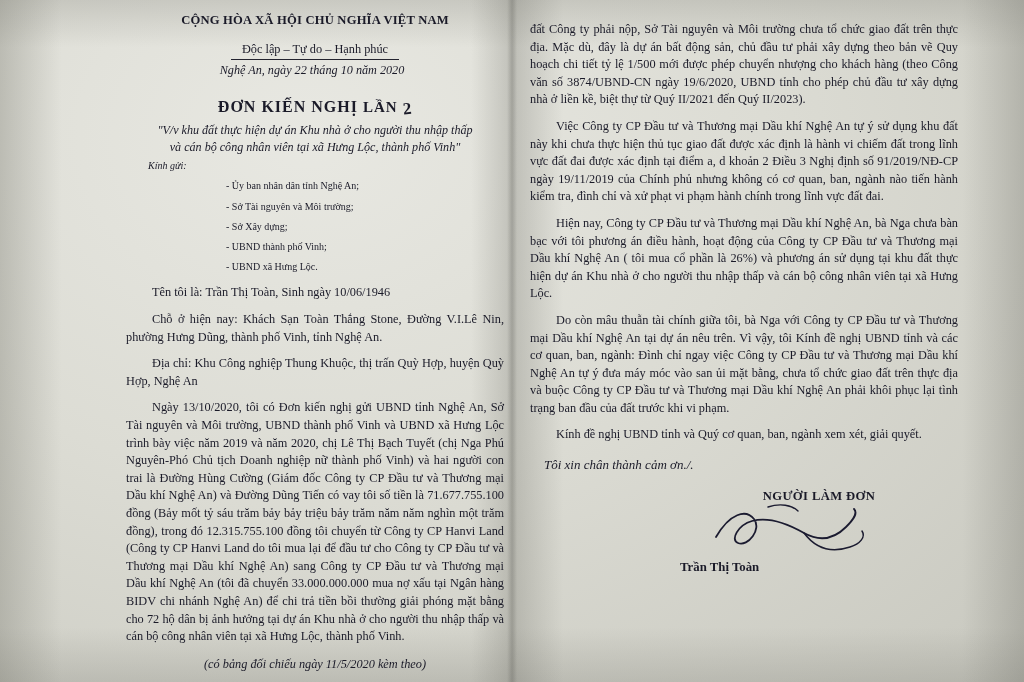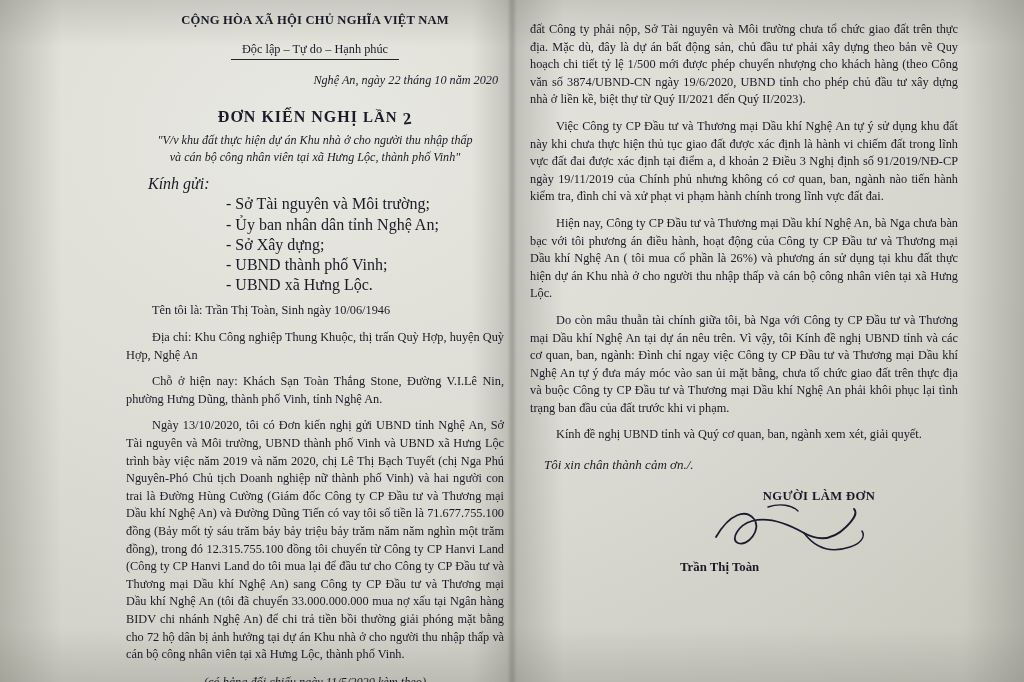--- a/index.html
+++ b/index.html
@@ -67,24 +67,24 @@
     margin-top: 11px;
   }
   .hd-motto .rule {
     display: block;
     width: 168px;
     height: 1px;
     background: #23232f;
     margin: 1px auto 0;
   }
   .hd-place {
-    text-align: right;
+    text-align: center;
     font-style: italic;
     font-size: 12.2px;
-    margin-top: 12px;
+    margin-top: 2px;
     padding-right: 6px;
   }
   .title {
     text-align: center;
     font-weight: bold;
     font-size: 16px;
     letter-spacing: 1px;
     margin-top: 18px;
   }
   .title .lan {
@@ -96,23 +96,23 @@
     transform: translateY(2px) rotate(-6deg);
   }
   .subtitle {
     text-align: center;
     font-style: italic;
     font-size: 12.1px;
     line-height: 16.5px;
     margin-top: 6px;
   }
   .kg {
-    margin-top: 10px;
+    margin-top: 2px;
     padding-left: 22px;
-    font-size: 16px;
+    font-size: 10px;
   }
   .kg-label { font-style: italic; }
   .kg-list {
     margin: 2px 0 0 0;
     padding-left: 78px;
     list-style: none;
   }
   .kg-list li { margin-top: 2.5px; }
   .kg-list li:before { content: "- "; }
 
@@ -178,31 +178,31 @@
     </div>
 
     <div class="subtitle">
       <div>"V/v khu đất thực hiện dự án Khu nhà ở cho người thu nhập thấp</div>
       <div>và cán bộ công nhân viên tại xã Hưng Lộc, thành phố Vinh"</div>
     </div>
 
     <div class="kg">
       <span class="kg-label">Kính gửi:</span>
       <ul class="kg-list">
+        <li>Ủy ban nhân dân tỉnh Nghệ An;</li>
         <li>Sở Tài nguyên và Môi trường;</li>
-        <li>Ủy ban nhân dân tỉnh Nghệ An;</li>
         <li>Sở Xây dựng;</li>
         <li>UBND thành phố Vinh;</li>
         <li>UBND xã Hưng Lộc.</li>
       </ul>
     </div>
 
     <div class="para">Tên tôi là: Trần Thị Toàn, Sinh ngày 10/06/1946</div>
+    <div class="para">Chỗ ở hiện nay: Khách Sạn Toàn Thắng Stone, Đường V.I.Lê Nin, phường Hưng Dũng, thành phố Vinh, tỉnh Nghệ An.</div>
     <div class="para">Địa chỉ: Khu Công nghiệp Thung Khuộc, thị trấn Quỳ Hợp, huyện Quỳ Hợp, Nghệ An</div>
-    <div class="para">Chỗ ở hiện nay: Khách Sạn Toàn Thắng Stone, Đường V.I.Lê Nin, phường Hưng Dũng, thành phố Vinh, tỉnh Nghệ An.</div>
     <div class="para">Ngày 13/10/2020, tôi có Đơn kiến nghị gửi UBND tỉnh Nghệ An, Sở Tài nguyên và Môi trường, UBND thành phố Vinh và UBND xã Hưng Lộc trình bày việc năm 2019 và năm 2020, chị Lê Thị Bạch Tuyết (chị Nga Phú Nguyên-Phó Chủ tịch Doanh nghiệp nữ thành phố Vinh) và hai người con trai là Đường Hùng Cường (Giám đốc Công ty CP Đầu tư và Thương mại Dầu khí Nghệ An) và Đường Dũng Tiến có vay tôi số tiền là 71.677.755.100 đồng (Bảy mốt tỷ sáu trăm bảy bảy triệu bảy trăm năm năm nghìn một trăm đồng), trong đó 12.315.755.100 đồng tôi chuyển từ Công ty CP Hanvi Land (Công ty CP Hanvi Land do tôi mua lại để đầu tư cho Công ty CP Đầu tư và Thương mại Dầu khí Nghệ An) sang Công ty CP Đầu tư và Thương mại Dầu khí Nghệ An (tôi đã chuyển 33.000.000.000 mua nợ xấu tại Ngân hàng BIDV chi nhánh Nghệ An) để chi trả tiền bồi thường giải phóng mặt bằng cho 72 hộ dân bị ảnh hưởng tại dự án Khu nhà ở cho người thu nhập thấp và cán bộ công nhân viên tại xã Hưng Lộc, thành phố Vinh.</div>
 
     <div class="note-ctr i">(có bảng đối chiếu ngày 11/5/2020 kèm theo)</div>
 
   </div>
 
   <div class="col col-right">
 
     <div class="para noind">đất Công ty phải nộp, Sở Tài nguyên và Môi trường chưa tổ chức giao đất trên thực địa. Mặc dù, đây là dự án bất động sản, chủ đầu tư phải xây dựng theo bản vẽ Quy hoạch chi tiết tỷ lệ 1/500 mới được phép chuyển nhượng cho khách hàng (theo Công văn số 3874/UBND-CN ngày 19/6/2020, UBND tỉnh cho phép chủ đầu tư xây dựng nhà ở liền kề, biệt thự từ Quý II/2021 đến Quý II/2023).</div>
     <div class="para">Việc Công ty CP Đầu tư và Thương mại Dầu khí Nghệ An tự ý sử dụng khu đất này khi chưa thực hiện thủ tục giao đất được xác định là hành vi chiếm đất trong lĩnh vực đất đai được xác định tại điểm a, d khoản 2 Điều 3 Nghị định số 91/2019/NĐ-CP ngày 19/11/2019 của Chính phủ nhưng không có cơ quan, ban, ngành nào tiến hành kiểm tra, đình chỉ và xử phạt vi phạm hành chính trong lĩnh vực đất đai.</div>

